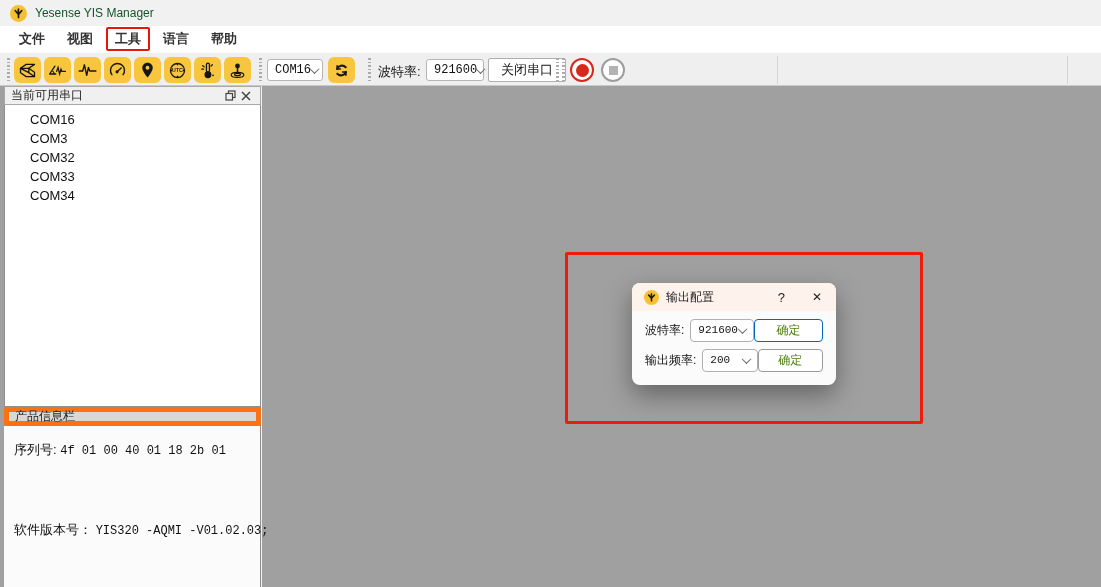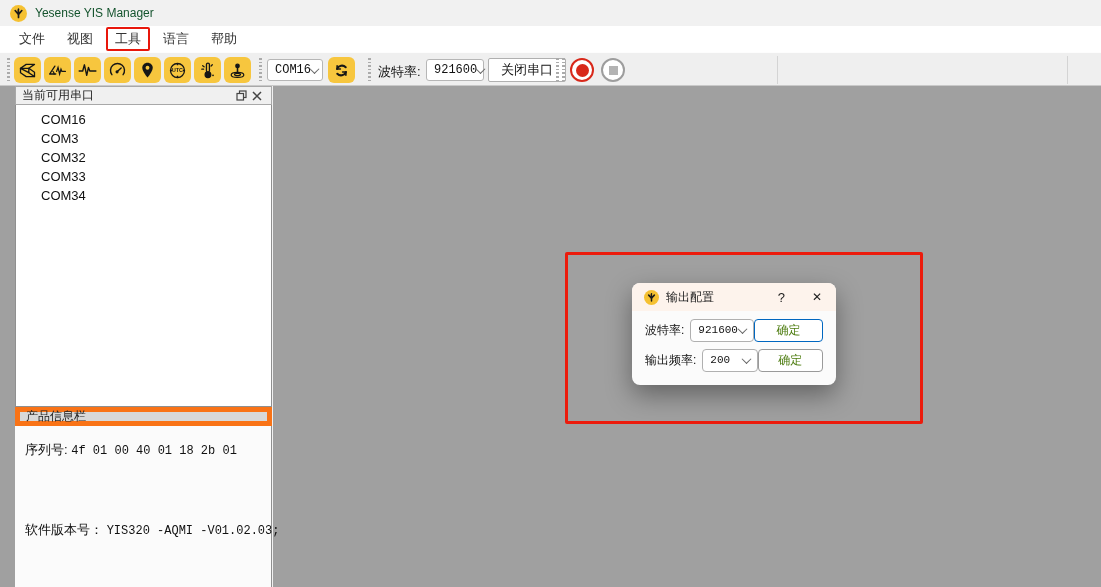--- a/index.html
+++ b/index.html
@@ -9,21 +9,21 @@
 
   
   .titlebar { position:absolute; left:0; top:0; width:1101px; height:26px; background:#f1f1f1;
               display:flex; align-items:center; padding-left:10px; gap:8px; }
   .app-icon { width:17px; height:17px; border-radius:50%; background:#f5c132; position:relative; flex:0 0 auto; }
   .app-icon svg { position:absolute; inset:0; }
   .titlebar-text { font-size:12px; color:#14532d; }
 
   
   .menubar { position:absolute; left:0; top:26px; width:1101px; height:26px; background:#ffffff;
-             display:flex; align-items:center; padding-left:10px; }
+             display:flex; align-items:center; padding-left:10px;font-weight:bold; }
   .menu-item { font-size:13px; color:#333; padding:3px 9px; margin-right:4px; }
   .menu-item.hl { border:2px solid #e8170b; border-radius:2px; padding:1px 7px; }
 
   
   .toolbar { position:absolute; left:0; top:52px; width:1101px; height:34px; background:#efefef;
              border-top:1px solid #fdfdfd; border-bottom:1px solid #c9c9c9; }
   .grip { position:absolute; top:5px; width:3px; height:24px;
           background:repeating-linear-gradient(to bottom,#ababab 0 1.6px,transparent 1.6px 3.6px); }
   .tool-btn { position:absolute; top:4px; width:27px; height:26px; border-radius:6px; background:#f7c63e;
               display:flex; align-items:center; justify-content:center; border:none; }
@@ -41,21 +41,21 @@
   .rec-btn.record { border:2.5px solid #d8281a; }
   .rec-btn.record .dot { width:13px; height:13px; border-radius:50%; background:#d8281a; }
   .rec-btn.stop { border:2.5px solid #9d9d9d; }
   .rec-btn.stop .sq { width:9px; height:9px; background:#b3b3b3; }
   .tb-sep { position:absolute; top:3px; width:1px; height:28px; background:#d4d4d4; }
 
   
   .workspace { position:absolute; left:0; top:86px; width:1101px; height:501px; background:#a0a0a0; }
 
   
-  .dock { position:absolute; left:15px; top:0; width:258px; height:501px; background:#f0f0f0; }
+  .dock { position:absolute; left:4px; top:0; width:258px; height:501px; background:#f0f0f0; }
   .dock-header { position:absolute; left:0; top:0; width:257px; height:19px; background:#f0f0f0;
                  border:1px solid #a8a8a8; display:flex; align-items:center; padding:0 6px; }
   .dock-title { font-size:12px; color:#222; flex:1; }
   .dock-ico { width:16px; height:14px; display:flex; align-items:center; justify-content:center; color:#444; }
   .port-list { position:absolute; left:0; top:19px; width:257px; height:302px; background:#fff;
                border:1px solid #8f8f8f; border-top:none; padding-top:5px; }
   .port-item { height:19px; line-height:19px; padding-left:25px; font-size:13px; color:#111; }
   .info-header { position:absolute; left:0; top:321px; width:257px; height:19px; background:#d8d8d8;
                  border:5px solid #f97316; display:flex; align-items:center; padding:0 6px; }
   .info-body { position:absolute; left:0; top:340px; width:257px; height:161px; background:#fbfbfb;

